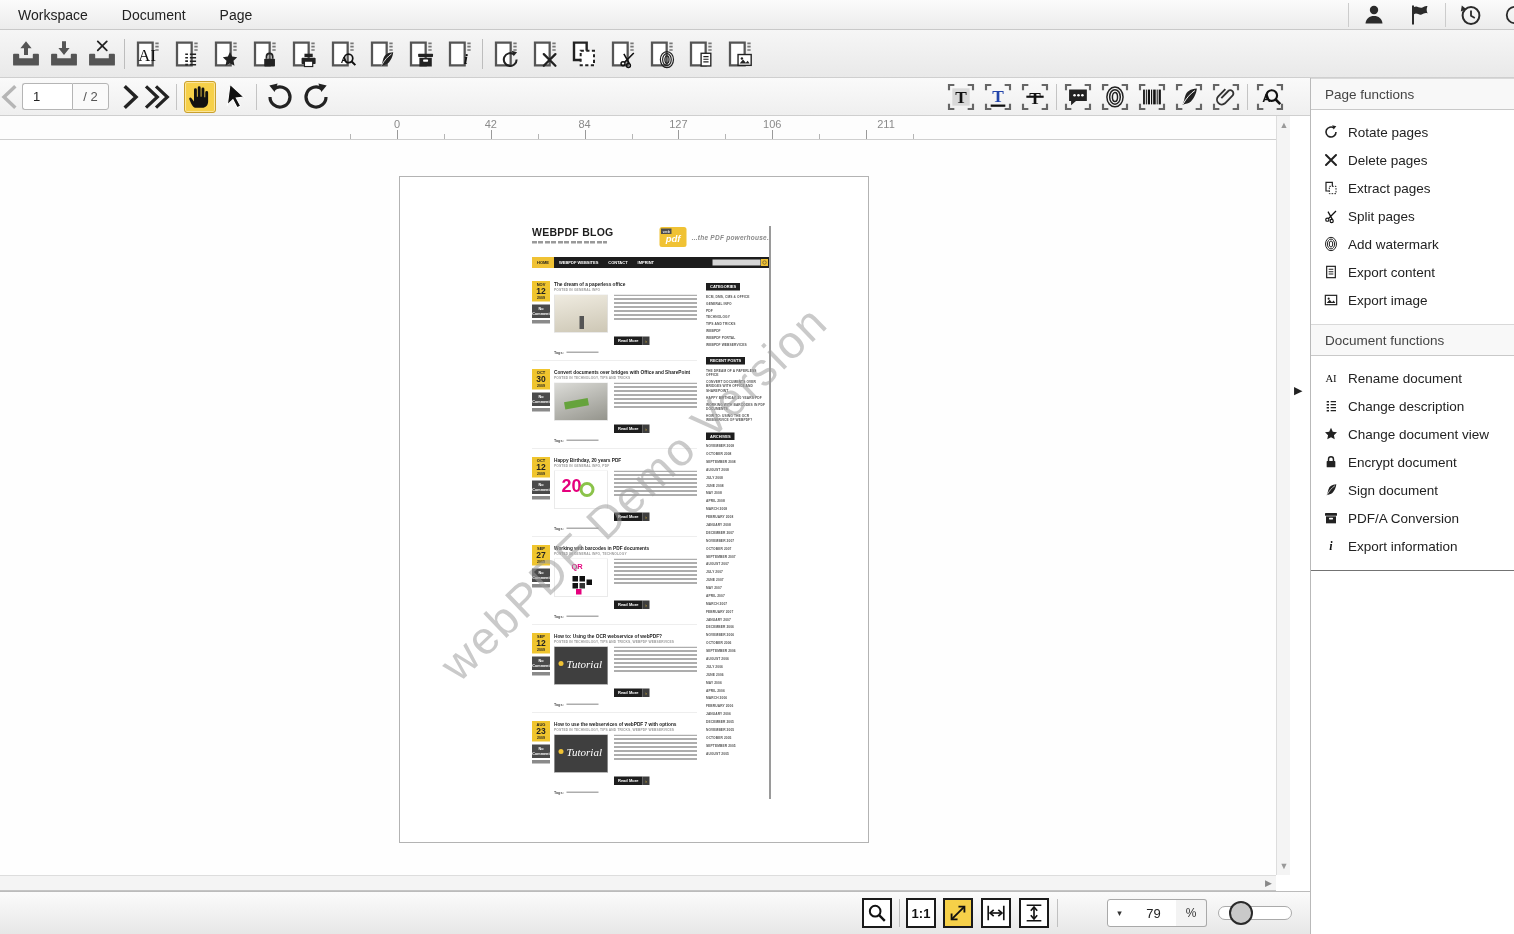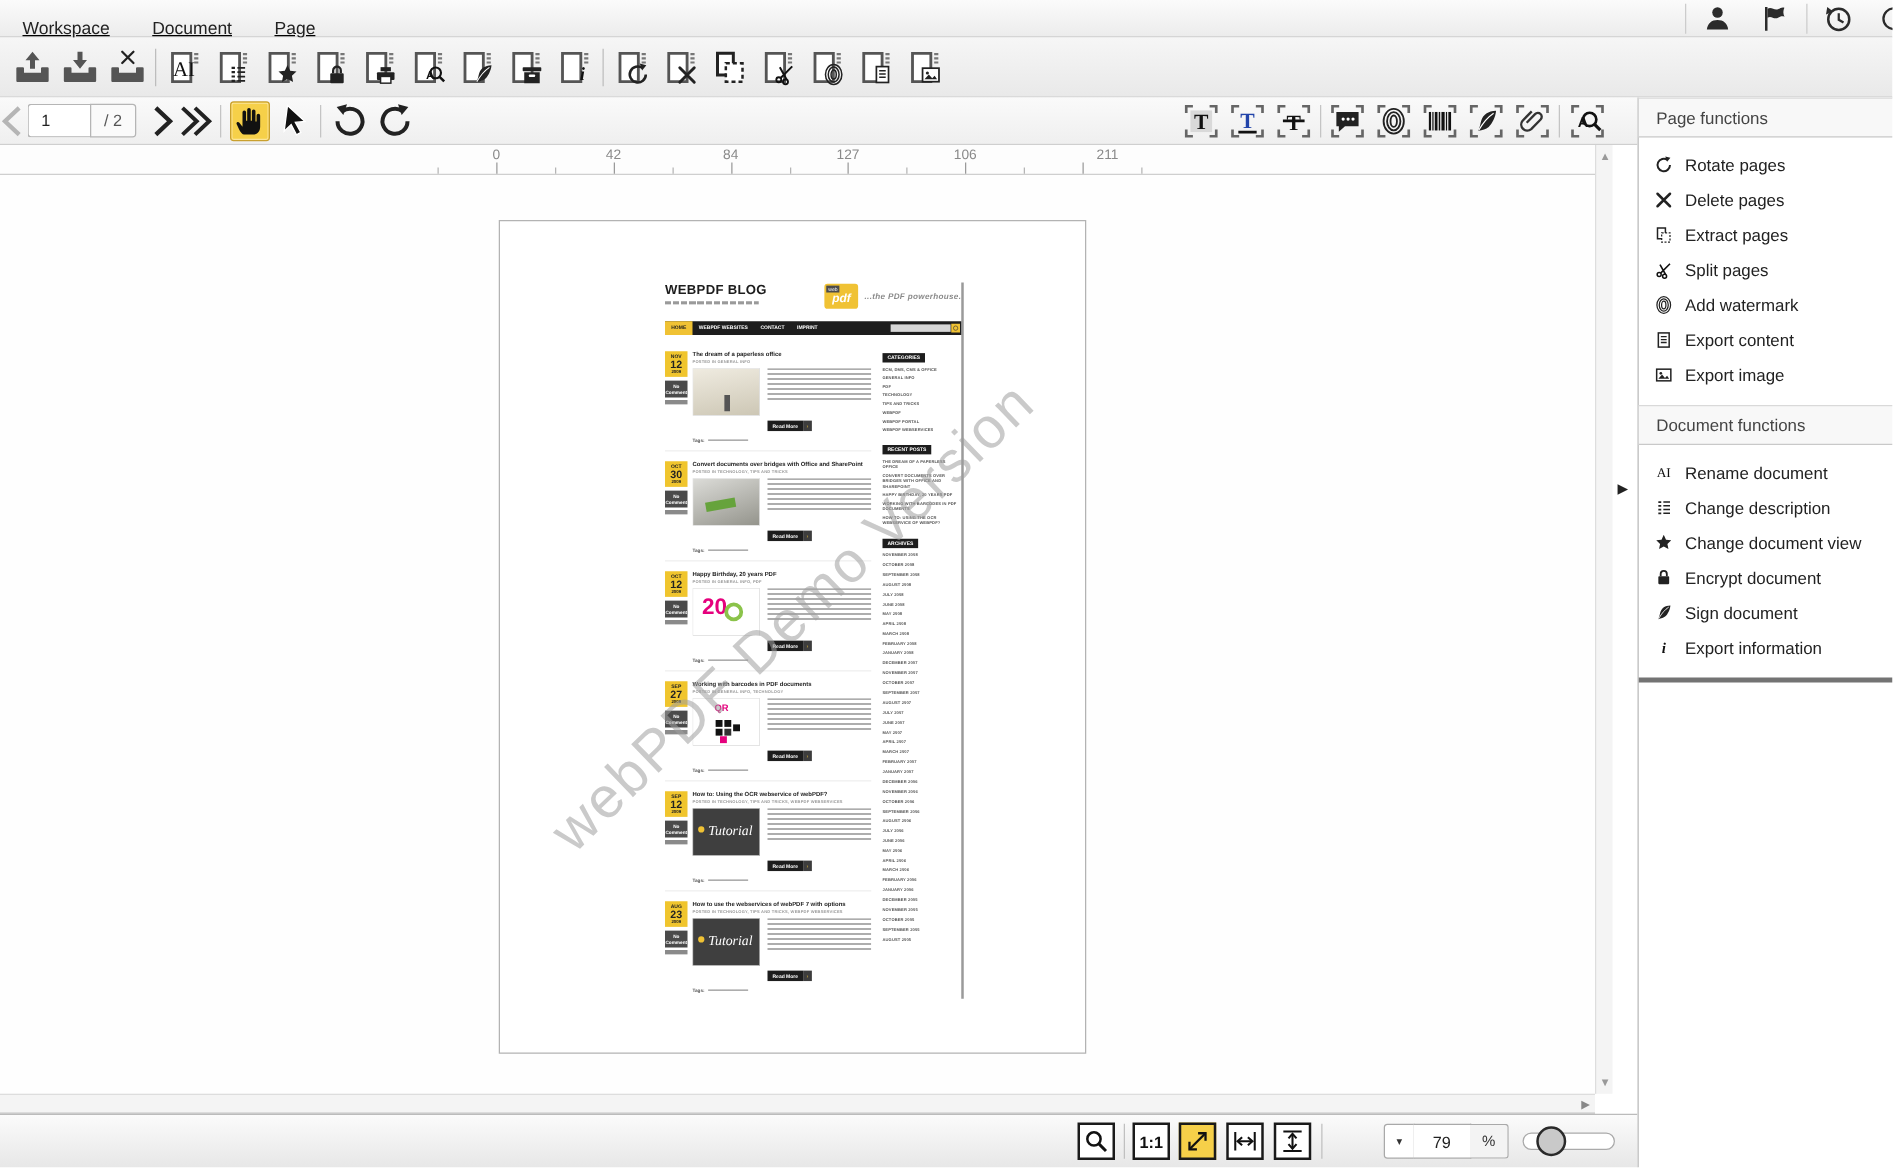--- a/index.html
+++ b/index.html
@@ -3,21 +3,21 @@
 <meta charset="utf-8">
 <style>
   * { margin:0; padding:0; box-sizing:border-box; }
   html,body { width:1514px; height:934px; overflow:hidden; font-family:"Liberation Sans", sans-serif; background:#fff; }
   #app { position:relative; width:1514px; height:934px; background:#fff; }
   svg.ic { width:100%; height:100%; display:block; }
 
   
   #menubar { position:absolute; left:0; top:0; width:1514px; height:30px;
     background:linear-gradient(#fbfbfb,#ececec); border-bottom:1px solid #c9c9c9; }
-  #menubar .menu-items { position:absolute; left:18px; top:0; height:30px; display:flex; gap:34px; align-items:flex-end;text-decoration:underline; }
+  #menubar .menu-items { position:absolute; left:18px; top:0; height:30px; display:flex; gap:34px; align-items:center; }
   #menubar .menu-item { font-size:14px; color:#222; cursor:default; }
   #menubar .right-icons { position:absolute; right:0; top:0; height:30px; display:flex; align-items:center; }
   .mb-ic { width:26px; height:24px; margin:0 10px; }
   .mb-sep { width:1px; height:24px; background:#ccc; margin:0 2px; }
   #partial-icon { width:22px; height:22px; margin-right:-12px; }
 
   
   #toolbar1 { position:absolute; left:0; top:30px; width:1514px; height:48px;
     background:linear-gradient(#f6f6f6,#e9e9e9); border-bottom:1px solid #cfcfcf; }
   .tbtn { position:absolute; top:8px; width:32px; height:32px; display:flex; align-items:center; justify-content:center; cursor:pointer; }
@@ -63,21 +63,21 @@
   #zoom-pct { position:absolute; left:1176px; top:7px; width:31px; height:28px; border:1px solid #a9a9a9; border-left:none;
     border-radius:0 3px 3px 0; background:#f3f3f3; font-size:12px; color:#333; display:flex; align-items:center; justify-content:center; }
   #zoom-slider { position:absolute; left:1218px; top:14px; width:74px; height:14px; border:1px solid #aaa; border-radius:8px; background:#fff; }
   #zoom-knob { position:absolute; left:10px; top:-6px; width:24px; height:24px; border-radius:50%; background:#c9c9c9; border:2px solid #2a2a2a; cursor:pointer; }
 
   
   #rightpanel { position:absolute; left:1310px; top:78px; width:204px; height:856px; background:#fff; border-left:1px solid #b9b9b9; }
   .panel-header { height:32px; background:#f8f8f8; border-top:1px solid #d9d9d9; border-bottom:1px solid #c9c9c9;
     display:flex; align-items:center; padding-left:14px; font-size:13.5px; color:#444; }
   .panel-list { padding:8px 0 10px 0; }
-  .panel-list.end { border-bottom:4px solid #737373; }
+  .panel-list.end { border-bottom:1px solid #737373; }
   .panel-item { display:flex; align-items:center; gap:9px; padding:6px 12px; font-size:13.5px; color:#222; cursor:pointer; }
   .panel-item svg { width:16px; height:16px; flex:0 0 16px; }
 
   
   #page { position:absolute; left:399px; top:36px; width:470px; height:667px; background:#fff; border:1px solid #b3b3b3; }
   #watermark { position:absolute; left:48px; top:468px; font-size:46px; color:#9f9f9f; opacity:0.55;
     white-space:nowrap; transform:rotate(-44deg); transform-origin:left center; letter-spacing:2px; z-index:5; pointer-events:none; }
   #blog { position:absolute; left:132px; top:49px; width:239px; height:573px; overflow:hidden; border-right:2px solid #9a9a9a; }
   #blog2x { width:476px; height:1146px; transform:scale(0.5); transform-origin:0 0; color:#222; }
 
@@ -1002,20 +1002,26 @@
         <span>Encrypt document</span>
       </div>
         <div class="panel-item">
         <svg class="ic" viewBox="0 0 24 24">
             <use href="#s-feather"></use>
           </svg>
         <span>Sign document</span>
       </div>
         <div class="panel-item">
         <svg class="ic" viewBox="0 0 24 24">
+            <use href="#s-box"></use>
+          </svg>
+        <span>PDF/A Conversion</span>
+      </div>
+        <div class="panel-item">
+        <svg class="ic" viewBox="0 0 24 24">
             <use href="#s-i"></use>
           </svg>
         <span>Export information</span>
       </div>
       </div>
   </div>
 
 </div>
 
 </body></html>

